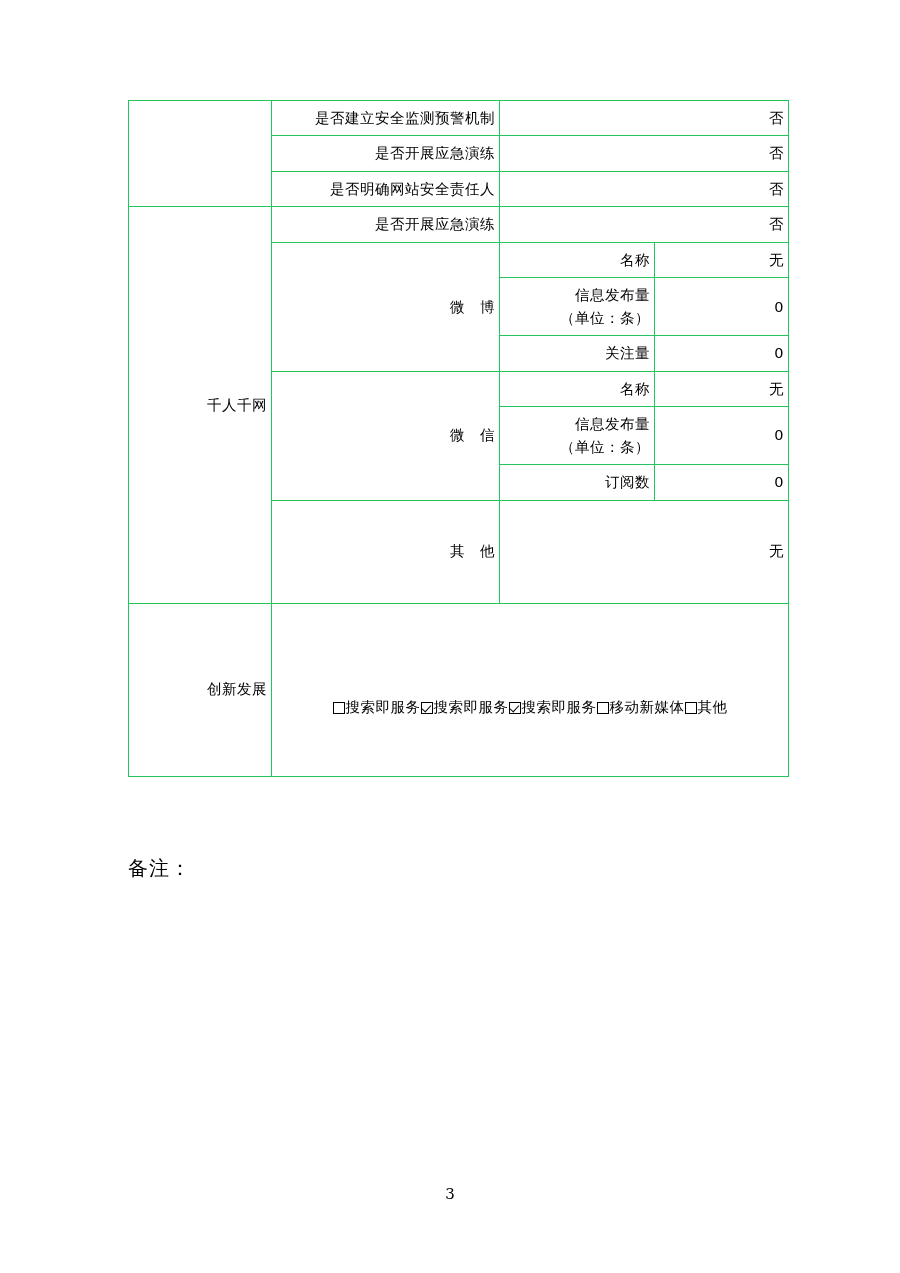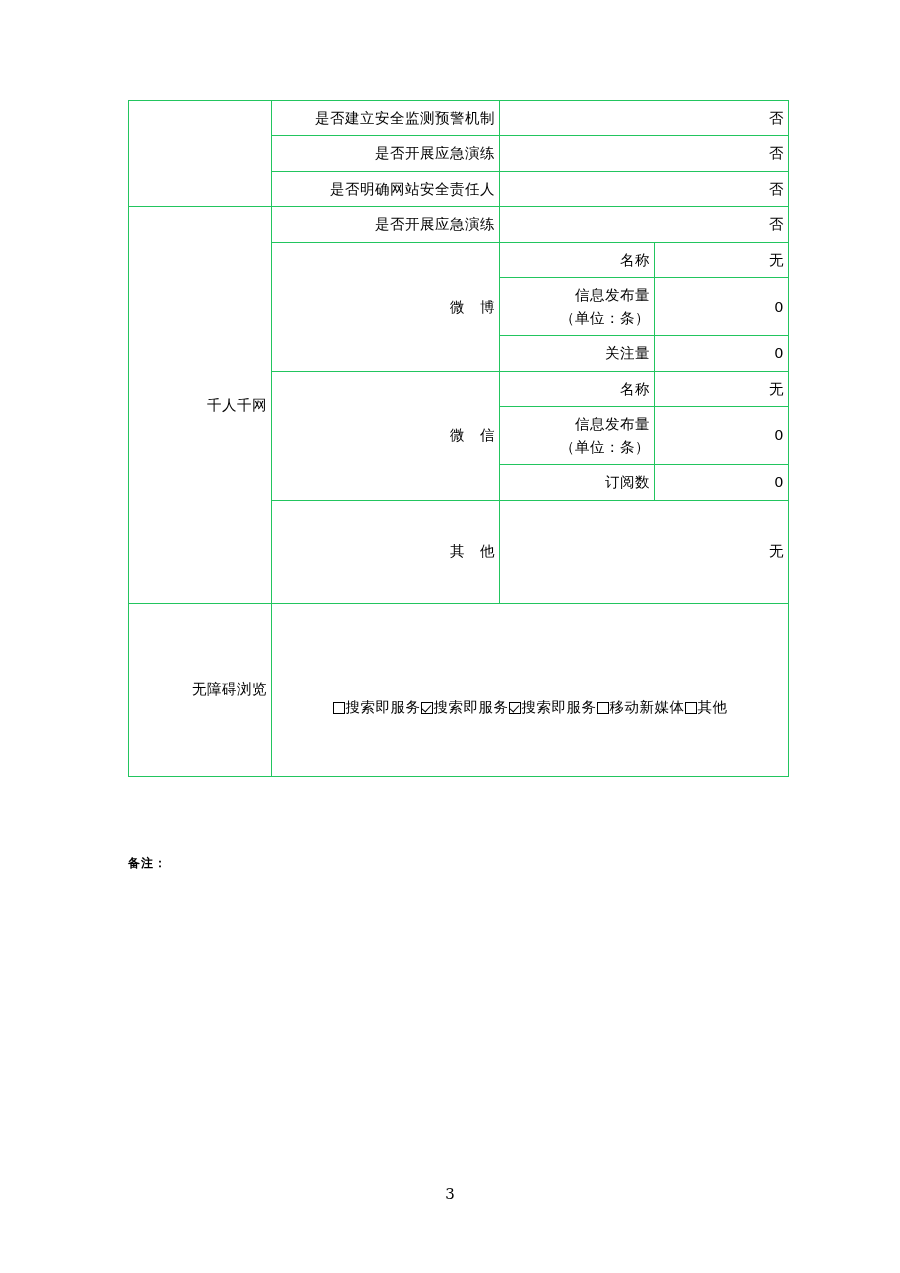--- a/index.html
+++ b/index.html
@@ -85,22 +85,22 @@
     border: solid #000;
     border-width: 0 1.6px 1.6px 0;
     transform: rotate(42deg);
   }
   .chk-label { margin-right: 0px; }
 
   .remark {
     position: absolute;
     left: 128px;
     top: 855px;
-    font-size: 12px;
-    font-weight: bold;
+    font-size: 20px;
+    font-weight: normal;
     letter-spacing: 1px;
     font-family: "DejaVu Serif", "Liberation Serif", serif;
   }
   .page-number {
     position: absolute;
     left: 0;
     right: 0;
     top: 1185px;
     text-align: center;
     font-size: 15px;
@@ -174,21 +174,21 @@
         <td>订阅数</td>
         <td>0</td>
       </tr>
 
       <tr>
         <td class="wide-space" style="height:90px">其　他</td>
         <td colspan="2">无</td>
       </tr>
 
       <tr>
-        <td>无障碍浏览</td>
+        <td>创新发展</td>
         <td colspan="3" class="innovation-cell">
           <div class="checkline">
             <span class="chk">
               <span class="box"></span>
               <span class="chk-label">搜索即服务</span>
             </span>
             <span class="chk">
               <span class="box checked"></span>
               <span class="chk-label">搜索即服务</span>
             </span>

